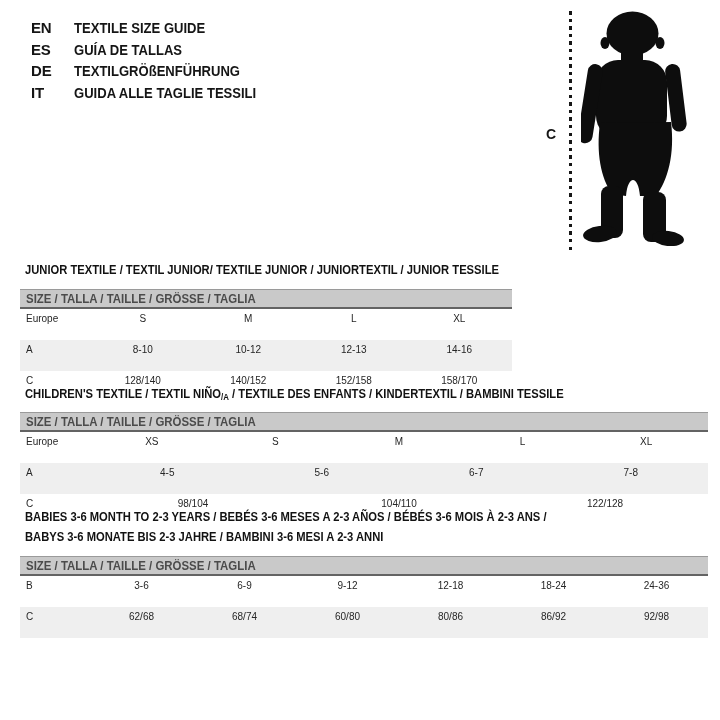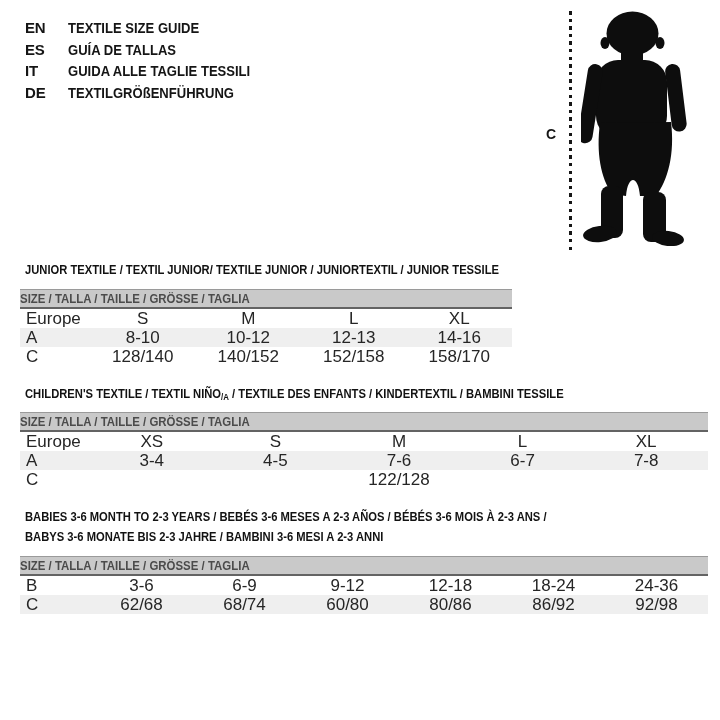--- a/index.html
+++ b/index.html
@@ -6,21 +6,21 @@
   html,body { background:#ffffff; }
   body { width:720px; height:720px; }
   .page {
     position:relative; width:720px; height:720px; background:#ffffff;
     font-family:"Liberation Sans","DejaVu Sans",sans-serif; color:#151515; overflow:hidden;
   }
 
   
   .lang-list { position:absolute; left:25px; top:17px; }
   .lang-row { display:flex; height:21.5px; line-height:21.5px; font-weight:bold; font-size:15px; }
-  .lang-code { width:43px; letter-spacing:-0.2px; }
+  .lang-code { width:43px; letter-spacing:-0.2px;margin-left:6px; }
   .lang-title { display:inline-block; transform:scaleX(0.87); transform-origin:0 50%; white-space:nowrap; }
 
   
   .height-line {
     position:absolute; left:569px; top:11px; width:3px; height:240px;
     background:repeating-linear-gradient(to bottom,#161616 0 3.5px, transparent 3.5px 7.6px);
   }
   .height-label { position:absolute; left:546px; top:126px; font-weight:bold; font-size:14px; }
   .silhouette { position:absolute; left:581px; top:8px; }
 
@@ -34,24 +34,24 @@
   #sec3-h { top:507px; }
   .sub { font-size:9.5px; vertical-align:-2px; }
 
   
   .stable { position:absolute; left:20px; }
   #table1 { top:289px; width:492px; }
   #table2 { top:412px; width:688px; }
   #table3 { top:556px; width:688px; }
   .size-bar {
     height:20px; background:#c9c9c9; border-top:1px solid #9a9a9a; border-bottom:2px solid #636363;
-    line-height:17px; font-weight:bold; font-size:13px; color:#4b4b4b;
+    line-height:17px; padding-left:6px; font-weight:bold; font-size:13px; color:#4b4b4b;
   }
   .size-bar span { display:inline-block; transform:scaleX(0.88); transform-origin:0 50%; white-space:nowrap; }
-  .trow { display:flex; height:19px; line-height:19px; font-size:17px; color:#262626; }
+  .trow { display:flex; height:31px; line-height:19px; font-size:10px; color:#262626; }
   .trow.alt { background:#efefef; }
   .tlabel { width:70px; padding-left:6px; }
   .tcell { flex:1 1 0; text-align:center; }
 
   
   .notes { position:absolute; left:25px; top:640px; }
   .note-line {
     height:21.3px; line-height:21.3px; font-weight:bold; font-size:13.5px; white-space:nowrap;
     transform:scaleX(0.83); transform-origin:0 50%;
   }
@@ -64,26 +64,26 @@
   <div class="lang-list">
     <div class="lang-row">
       <span class="lang-code">EN</span>
       <span class="lang-title">TEXTILE SIZE GUIDE</span>
     </div>
     <div class="lang-row">
       <span class="lang-code">ES</span>
       <span class="lang-title">GUÍA DE TALLAS</span>
     </div>
     <div class="lang-row">
+      <span class="lang-code">DE</span>
+      <span class="lang-title">TEXTILGRÖßENFÜHRUNG</span>
+    </div>
+    <div class="lang-row">
       <span class="lang-code">IT</span>
       <span class="lang-title">GUIDA ALLE TAGLIE TESSILI</span>
-    </div>
-    <div class="lang-row">
-      <span class="lang-code">DE</span>
-      <span class="lang-title">TEXTILGRÖßENFÜHRUNG</span>
     </div>
   </div>
 
   <div class="height-line"></div>
   <div class="height-label">C</div>
   <svg class="silhouette" width="106" height="238" viewBox="0 0 106 238">
     <g fill="#0d0d0d">
       <ellipse cx="51.5" cy="25.5" rx="26" ry="22"></ellipse>
       <ellipse cx="24" cy="35" rx="4.5" ry="6"></ellipse>
       <ellipse cx="79" cy="35" rx="4.5" ry="6"></ellipse>
@@ -137,28 +137,29 @@
     <div class="trow">
       <span class="tlabel">Europe</span>
       <span class="tcell">XS</span>
       <span class="tcell">S</span>
       <span class="tcell">M</span>
       <span class="tcell">L</span>
       <span class="tcell">XL</span>
     </div>
     <div class="trow alt">
       <span class="tlabel">A</span>
-      <span class="tcell">3-4</span>
       <span class="tcell">4-5</span>
-      <span class="tcell">7-6</span>
+      <span class="tcell">5-6</span>
       <span class="tcell">6-7</span>
       <span class="tcell">7-8</span>
     </div>
     <div class="trow">
       <span class="tlabel">C</span>
+      <span class="tcell">98/104</span>
+      <span class="tcell">104/110</span>
       <span class="tcell">122/128</span>
     </div>
   </div>
 
   <div class="sec-heading" id="sec3-h">
     <div>BABIES 3-6 MONTH TO 2-3 YEARS / BEBÉS 3-6 MESES A 2-3 AÑOS / BÉBÉS 3-6 MOIS À 2-3 ANS /</div>
     <div>BABYS 3-6 MONATE BIS 2-3 JAHRE / BAMBINI 3-6 MESI A 2-3 ANNI</div>
   </div>
   <div class="stable" id="table3">
     <div class="size-bar">

